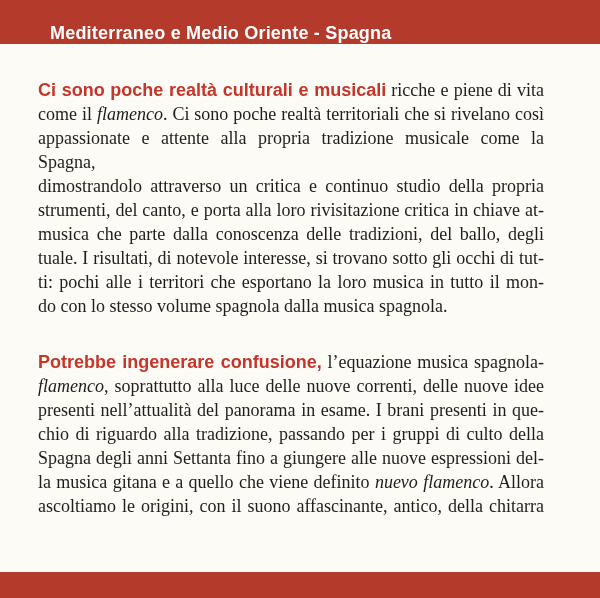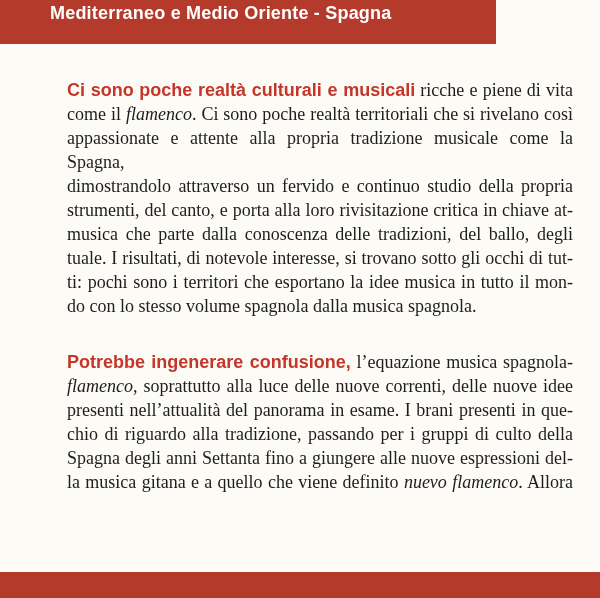--- a/index.html
+++ b/index.html
@@ -10,44 +10,44 @@
     width: 600px;
     height: 598px;
     position: relative;
     background: var(--paper, #fcfbf6);
     overflow: hidden;
     font-family: "Liberation Serif", "DejaVu Serif", serif;
   }
   .top-bar {
     position: absolute;
     left: 0; top: 0;
-    width: 496px; height: 44px;
+    width: 600px; height: 44px;
     background: var(--bar-red, #b43a2b);
     display: flex;
-    align-items: flex-start;
+    align-items: flex-end;
     box-sizing: border-box;
     padding: 3px 17px 0 50px;
   }
   .header-title {
     font-family: "Liberation Sans", "DejaVu Sans", sans-serif;
     font-weight: bold;
     font-size: 18px;
     color: #ffffff;
     letter-spacing: 0.2px;
     white-space: nowrap;
   }
   .bottom-bar {
     position: absolute;
     left: 0; top: 572px;
     width: 600px; height: 26px;
     background: var(--bar-red, #b43a2b);
   }
   .article {
     position: absolute;
-    left: 67px; top: 78px;
+    left: 38px; top: 78px;
     width: 506px;
     font-size: 18px;
     line-height: 24px;
     color: #1d1d20;
   }
   .paragraph { margin: 0; }
   .paragraph + .paragraph { margin-top: 32px; }
   .line {
     text-align: justify;
     text-align-last: justify;
@@ -69,30 +69,31 @@
 
 <div class="top-bar">
   <span class="header-title">Mediterraneo e Medio Oriente - Spagna</span>
 </div>
 
 <div class="article">
     <div class="paragraph">
       <div class="line"><span class="lead">Ci sono poche realtà culturali e musicali</span> ricche e piene di vita</div>
       <div class="line">come il <i>flamenco</i>. Ci sono poche realtà territoriali che si rivelano così</div>
       <div class="line">appassionate e attente alla propria tradizione musicale come la Spagna,</div>
-      <div class="line">dimostrandolo attraverso un fervido e continuo studio della propria</div>
+      <div class="line">dimostrandolo attraverso un critica e continuo studio della propria</div>
       <div class="line">strumenti, del canto, e porta alla loro rivisitazione critica in chiave at-</div>
       <div class="line">musica che parte dalla conoscenza delle tradizioni, del ballo, degli</div>
       <div class="line">tuale. I risultati, di notevole interesse, si trovano sotto gli occhi di tut-</div>
-      <div class="line">ti: pochi sono i territori che esportano la idee musica in tutto il mon-</div>
+      <div class="line">ti: pochi alle i territori che esportano la loro musica in tutto il mon-</div>
       <div class="line short">do con lo stesso volume spagnola dalla musica spagnola.</div>
     </div>
     <div class="paragraph">
       <div class="line"><span class="lead">Potrebbe ingenerare confusione,</span> l’equazione musica spagnola-</div>
       <div class="line"><i>flamenco</i>, soprattutto alla luce delle nuove correnti, delle nuove idee</div>
       <div class="line">presenti nell’attualità del panorama in esame. I brani presenti in que-</div>
       <div class="line">chio di riguardo alla tradizione, passando per i gruppi di culto della</div>
       <div class="line">Spagna degli anni Settanta fino a giungere alle nuove espressioni del-</div>
       <div class="line">la musica gitana e a quello che viene definito <i>nuevo flamenco</i>. Allora</div>
+      <div class="line">ascoltiamo le origini, con il suono affascinante, antico, della chitarra</div>
     </div>
   </div>
 
 <div class="bottom-bar"></div>
 
 </body></html>

